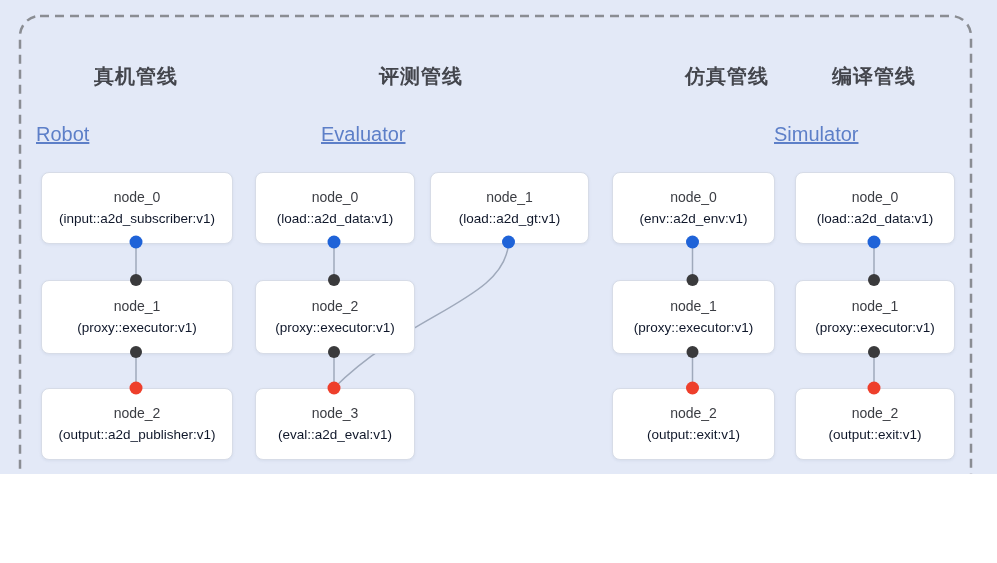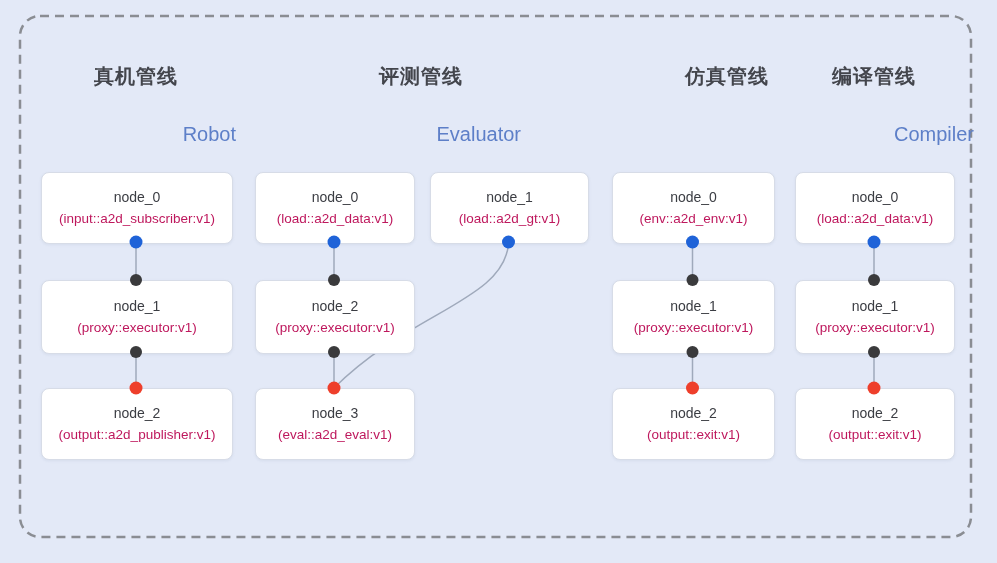--- a/index.html
+++ b/index.html
@@ -1,34 +1,34 @@
 <!DOCTYPE html>
 <html><head>
 <meta charset="utf-8">
 <style>
   html,body{margin:0;padding:0;background:#ffffff;font-family:"Liberation Sans","DejaVu Sans",sans-serif;}
-  .canvas{position:relative;width:997px;height:563px;background:#e3e9f7;overflow:hidden;}
+  .canvas{position:relative;width:997px;height:474px;background:#e3e9f7;overflow:hidden;}
   svg.layer{position:absolute;left:0;top:0;pointer-events:none;}
   #edges-layer{z-index:0;}
   #dots-layer{z-index:2;}
   .col-header-zh{
     position:absolute;top:63px;width:200px;text-align:center;
     font-size:20px;font-weight:700;color:#43454c;letter-spacing:1px;z-index:1;
   }
   .col-header-en{
-    position:absolute;top:123px;width:200px;text-align:right;
-    font-size:20px;font-weight:400;color:#5d7fc8;z-index:1;
+    position:absolute;top:123px;width:200px;text-align:left;
+    font-size:20px;font-weight:400;color:#5d7fc8;z-index:1;text-decoration:underline;
   }
   .node{
     position:absolute;background:#ffffff;border:1px solid #d7dce7;border-radius:8px;
     display:flex;flex-direction:column;justify-content:center;
     box-shadow:0 1px 3px rgba(100,115,150,0.10);z-index:1;text-align:center;
   }
   .node-name{font-size:14px;color:#3b3d43;line-height:21px;white-space:nowrap;}
-  .node-type{font-size:13.5px;color:#be185d;line-height:21px;white-space:nowrap;}
+  .node-type{font-size:13.5px;color:#0f172a;line-height:21px;white-space:nowrap;}
 </style>
 </head>
 <body>
 
 <div class="canvas">
 
   <svg id="edges-layer" class="layer" width="997" height="563">
     <rect x="20" y="16" width="951" height="521" rx="20" fill="none" stroke-width="2.5" stroke-dasharray="9 6" stroke="#8a8d93"></rect>
 
     <line x1="136" y1="242" x2="136" y2="280" stroke-width="1.5" stroke="#9fa9bb"></line>
@@ -44,21 +44,21 @@
     <line x1="874" y1="242" x2="874" y2="280" stroke-width="1.5" stroke="#9fa9bb"></line>
     <line x1="874" y1="352" x2="874" y2="388" stroke-width="1.5" stroke="#9fa9bb"></line>
   </svg>
 
   <div class="col-header-zh" style="left:36px">真机管线</div>
   <div class="col-header-en" style="left:36px">Robot</div>
   <div class="col-header-zh" style="left:321px">评测管线</div>
   <div class="col-header-en" style="left:321px">Evaluator</div>
   <div class="col-header-zh" style="left:627px">仿真管线</div>
   <div class="col-header-zh" style="left:774px">编译管线</div>
-  <div class="col-header-en" style="left:774px">Compiler</div>
+  <div class="col-header-en" style="left:774px">Simulator</div>
 
   <div class="node" style="left:41px;top:172px;width:190px;height:70px">
     <div class="node-name">node_0</div>
     <div class="node-type">(input::a2d_subscriber:v1)</div>
   </div>
   <div class="node" style="left:41px;top:280px;width:190px;height:72px">
     <div class="node-name">node_1</div>
     <div class="node-type">(proxy::executor:v1)</div>
   </div>
   <div class="node" style="left:41px;top:388px;width:190px;height:70px">

